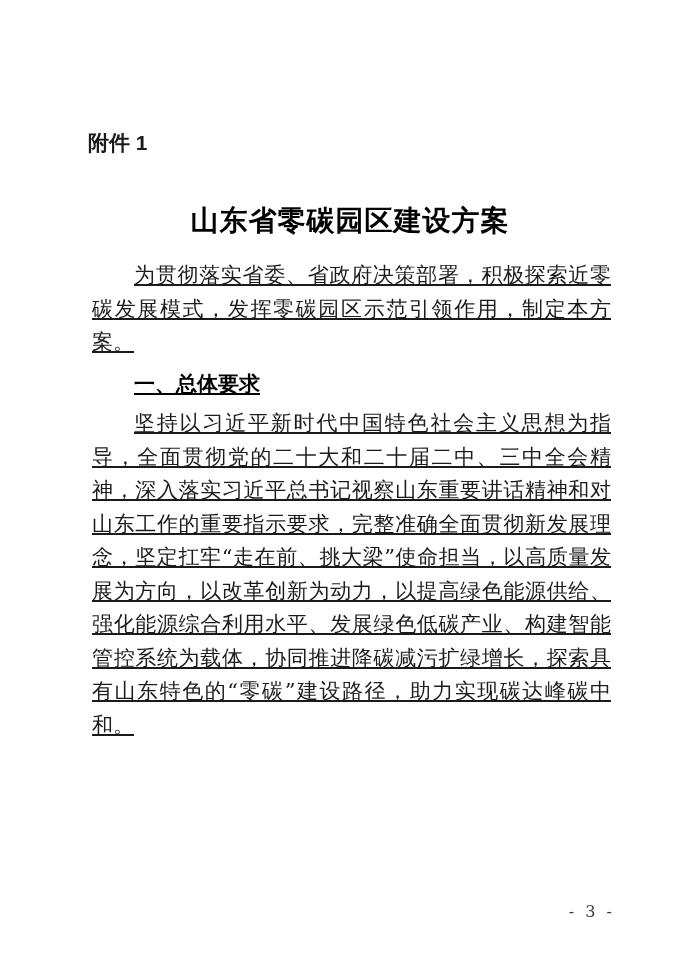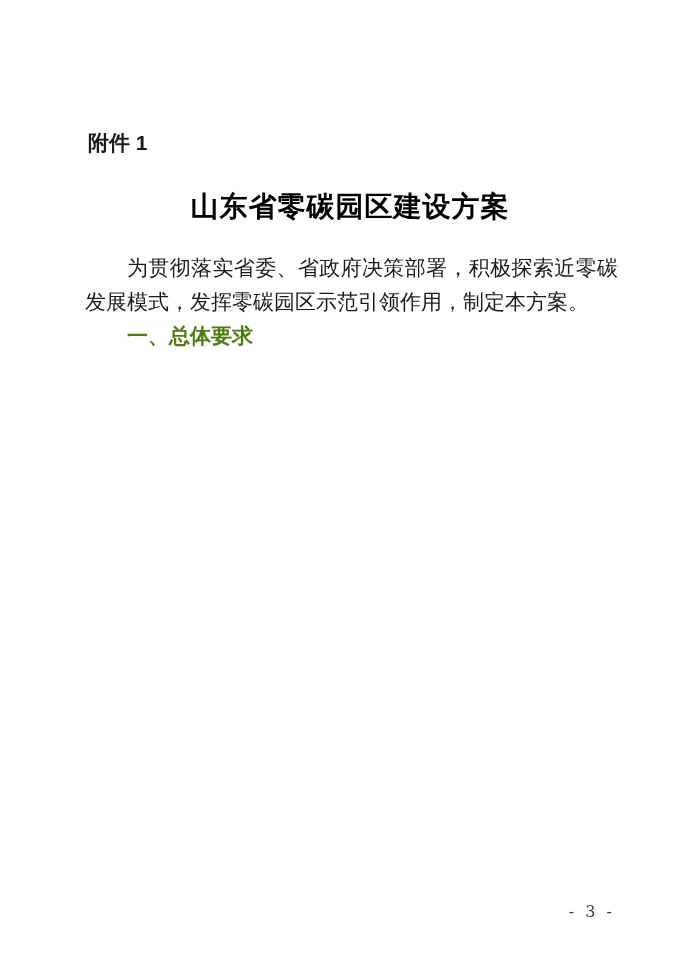--- a/index.html
+++ b/index.html
@@ -22,47 +22,48 @@
     font-family: "Liberation Sans", sans-serif;
     font-weight: bold;
     font-size: 21px;
     color: #1a1a1a;
   }
   .title {
     position: absolute;
     top: 186px;
     left: 0;
     right: 0;
-    margin: 2px;
+    margin: 16px;
     text-align: center;
     font-family: "DejaVu Serif", serif;
     font-weight: 700;
     font-size: 28px;
     letter-spacing: 1px;
     color: #000000;
   }
   .content {
     position: absolute;
     left: 85px;
     top: 252px;
     width: 533px;
     font-size: 21px;
     line-height: 33.5px;
     color: #1b1b1b;
     text-align: justify;
     text-justify: inter-ideograph;
   }
   .para {
-    margin: 0;
+    margin: 7px;
     text-indent: 2em;
+    text-decoration: underline;
   }
   .heading {
     font-family: "Liberation Sans", sans-serif;
     font-weight: bold;
-    color: #4d7c0f;
+    color: #000000;
   }
   .page-number {
     position: absolute;
     top: 902px;
     right: 85px;
     font-family: "DejaVu Serif", serif;
     font-size: 16px;
     letter-spacing: 3px;
     color: #3a3a3a;
   }
@@ -75,20 +76,21 @@
   <div class="attachment">附件 1</div>
 
   <h1 class="title">山东省零碳园区建设方案</h1>
 
   <div class="content">
 
     <p class="para">为贯彻落实省委、省政府决策部署，积极探索近零碳发展模式，发挥零碳园区示范引领作用，制定本方案。</p>
 
     <p class="para heading">一、总体要求</p>
 
+    <p class="para">坚持以习近平新时代中国特色社会主义思想为指导，全面贯彻党的二十大和二十届二中、三中全会精神，深入落实习近平总书记视察山东重要讲话精神和对山东工作的重要指示要求，完整准确全面贯彻新发展理念，坚定扛牢“走在前、挑大梁”使命担当，以高质量发展为方向，以改革创新为动力，以提高绿色能源供给、强化能源综合利用水平、发展绿色低碳产业、构建智能管控系统为载体，协同推进降碳减污扩绿增长，探索具有山东特色的“零碳”建设路径，助力实现碳达峰碳中和。</p>
 
 
 
   </div>
 
   <div class="page-number">- 3 -</div>
 
 </div>
 
 </body></html>

